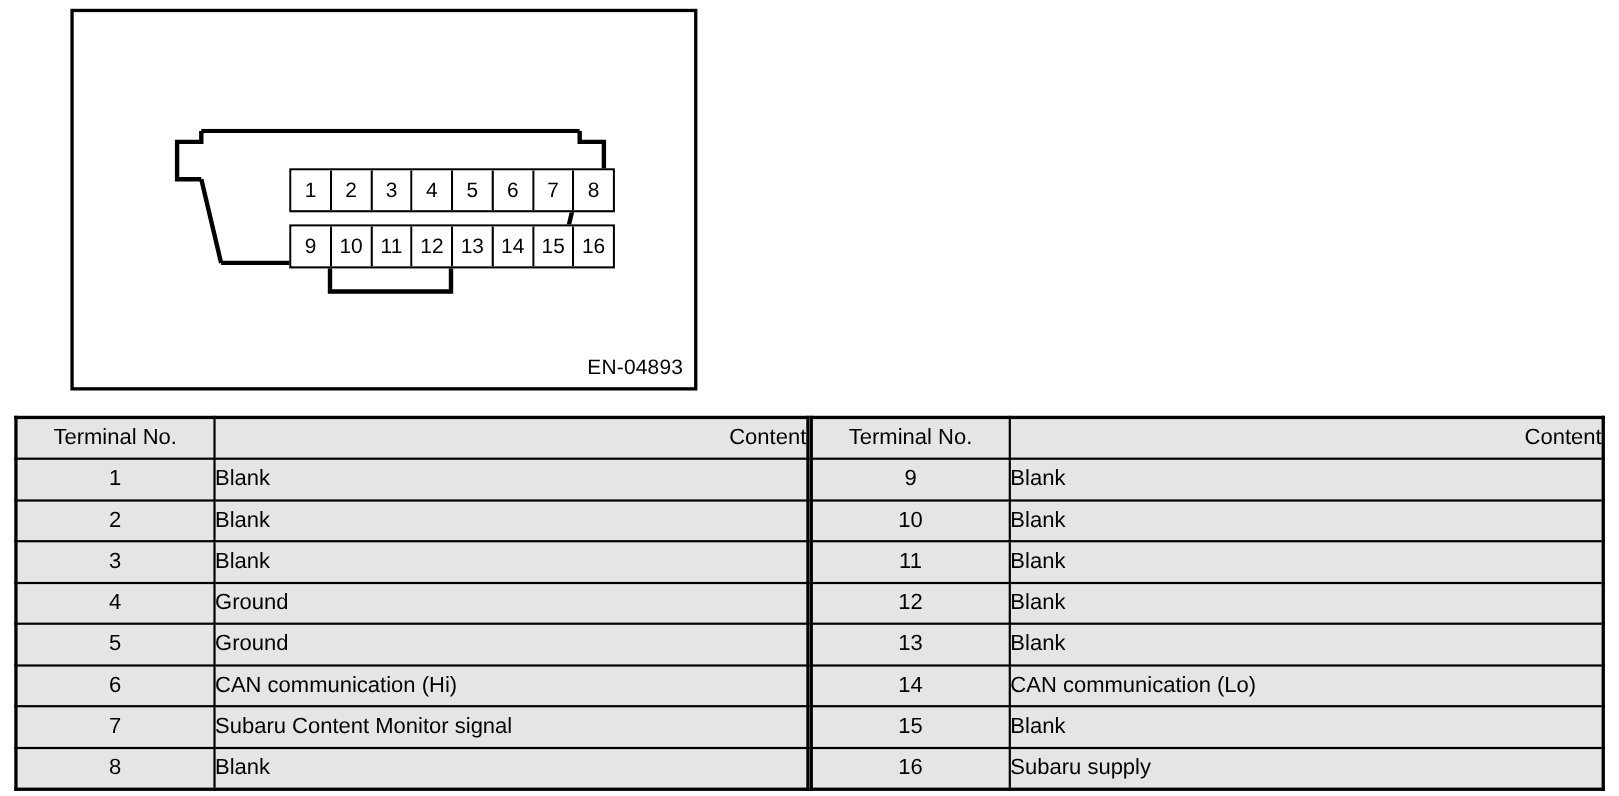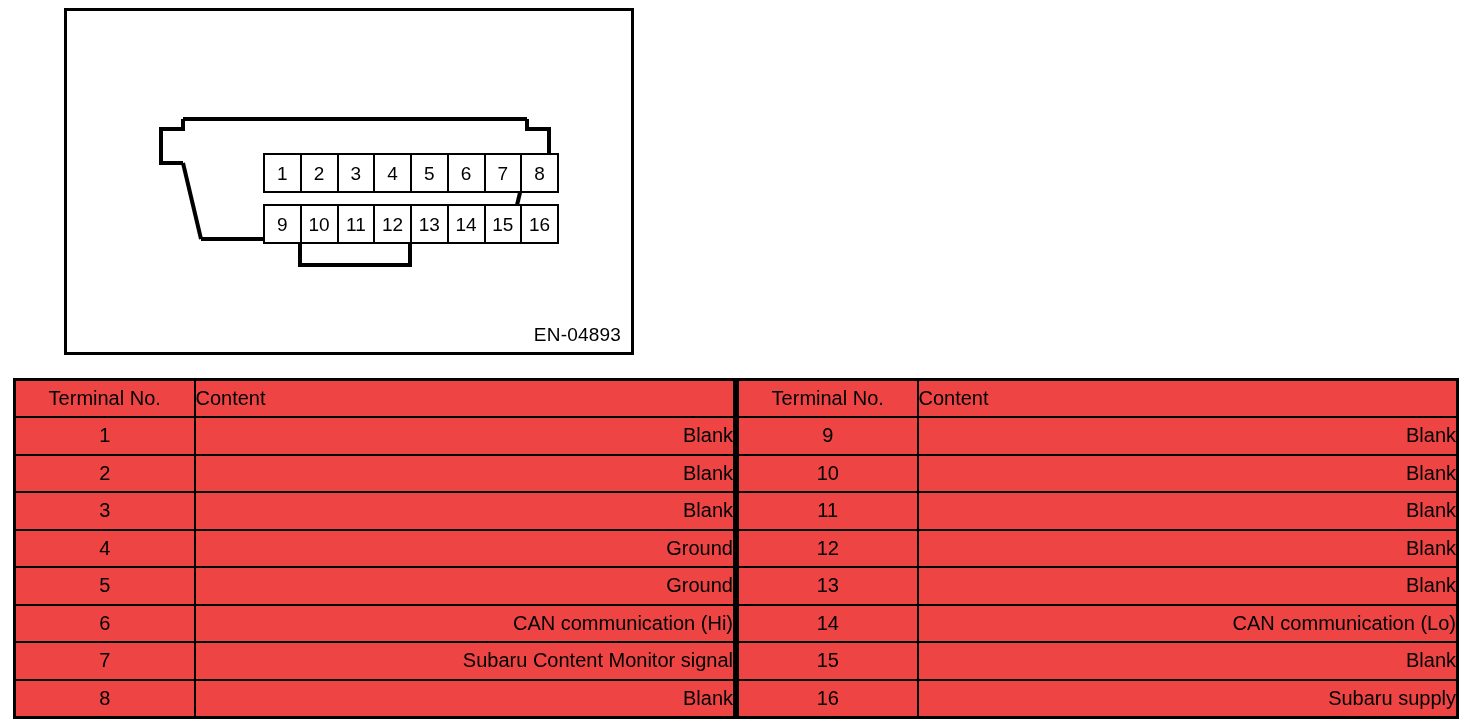--- a/index.html
+++ b/index.html
@@ -85,44 +85,44 @@
     top: 378px;
     width: 1440px;
     height: 340px;
     display: flex;
   }
   table.pin-table {
     border-collapse: collapse;
     table-layout: fixed;
     width: 720px;
     height: 100%;
-    background: #ef4444;
+    background: #e5e5e5;
   }
   table.pin-table th,
   table.pin-table td {
     border: 2px solid #000;
     font-weight: normal;
     font-size: 20px;
     padding: 0;
     height: 37.5px;
     box-sizing: border-box;
   }
   table.pin-table col.c-num { width: 180px; }
   table.pin-table col.c-content { width: 540px; }
 
   th.hdr-num, td.cell-num {
     text-align: center;
     vertical-align: middle;
   }
   th.hdr-content {
+    text-align: right;
+    vertical-align: middle;
+  }
+  td.cell-content {
     text-align: left;
-    vertical-align: middle;
-  }
-  td.cell-content {
-    text-align: right;
     vertical-align: middle;
     padding-left: 9px;
     margin-left: 36px;
   }
 
   
   table.pin-table {
     border: 3px solid #000;
   }
   #table-right { border-left: 3px solid #000; }

